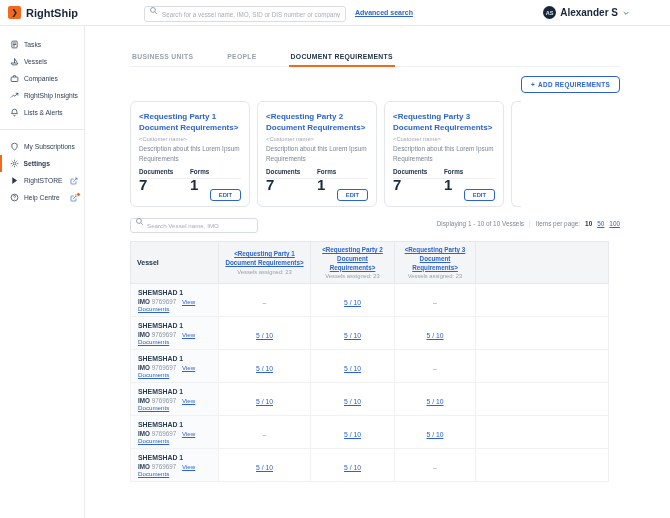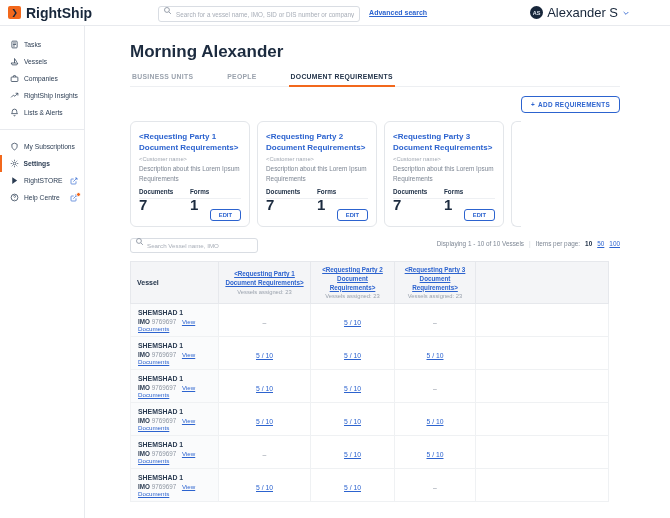--- a/index.html
+++ b/index.html
@@ -5,31 +5,31 @@
   * { margin:0; padding:0; box-sizing:border-box; }
   html,body { width:670px; height:518px; overflow:hidden; background:#fff;
     font-family:"Liberation Sans","DejaVu Sans",sans-serif; color:#223349; }
   a { text-decoration:underline; color:#2c63cf; cursor:pointer; }
 
   
   .topbar { position:fixed; top:0; left:0; width:670px; height:26px; background:#fff;
     border-bottom:1px solid #e8eaee; display:flex; align-items:center; padding:0 8px; z-index:5; }
   .logo-mark { width:13px; height:13px; background:#f2681c; border-radius:2px; display:flex;
     align-items:center; justify-content:center; color:#17263a; font-weight:bold; font-size:8px; }
-  .brand { font-size:14px; font-weight:bold; color:#17263a; margin-left:5px; }
+  .brand { font-size:11px; font-weight:bold; color:#17263a; margin-left:5px; }
   .search-wrap { position:relative; margin-left:66px; }
   .search-input { width:202px; height:16px; border:1px solid #d9dde3; border-radius:3px;
     font-size:6.3px; padding:0 4px 0 17px; color:#4a5668; outline:none; background:#fff; }
   .search-input::placeholder { color:#a7adb7; }
   .search-glyph { position:absolute; left:5px; top:3px; width:9px; height:9px; color:#8d95a1; }
   .adv-link { font-size:7px; font-weight:bold; margin-left:9px; }
   .user-wrap { margin-left:auto; display:flex; align-items:center; gap:4px; margin-right:32px; }
   .avatar { width:13px; height:13px; border-radius:50%; background:#17263a; color:#dfe5ee;
     font-size:5.5px; font-weight:bold; display:flex; align-items:center; justify-content:center; }
-  .user-name { font-size:13px; font-weight:normal; color:#17263a; }
+  .user-name { font-size:10px; font-weight:bold; color:#17263a; }
   .chev { width:8px; height:8px; color:#2c63cf; }
 
   
   .sidebar { position:fixed; top:26px; left:0; width:85px; height:492px; background:#fff;
     border-right:1px solid #e8eaee; padding-top:10px; z-index:4; }
   .side-item { display:flex; align-items:center; gap:5px; padding:4px 6px 4px 10px;
     font-size:6.7px; color:#2b3c52; cursor:pointer; position:relative; }
   .side-item .ic { width:9px; height:9px; flex:none; color:#2b3c52; }
   .side-item.active { font-weight:bold; border-left:2.5px solid #f2681c; padding-left:7.5px; }
   .side-div { border-top:1px solid #e8eaee; margin:8px 0; }
@@ -221,21 +221,20 @@
           <path d="M18 13 v6 a2 2 0 0 1 -2 2 H5 a2 2 0 0 1 -2 -2 V8 a2 2 0 0 1 2 -2 h6"></path>
           <polyline points="15 3 21 3 21 9"></polyline>
           <line x1="10" y1="14" x2="21" y2="3"></line>
         </svg>
       <span class="badge-dot"></span>
     </span>
   </div>
 </aside>
 
 <main class="main">
-  <h1 class="greeting">Morning Alexander</h1>
 
   <div class="tabs">
     <div class="tab">BUSINESS UNITS</div>
     <div class="tab">PEOPLE</div>
     <div class="tab active">DOCUMENT REQUIREMENTS</div>
   </div>
 
   <div class="add-row">
     <button class="btn-outline">
       <span>+</span>

